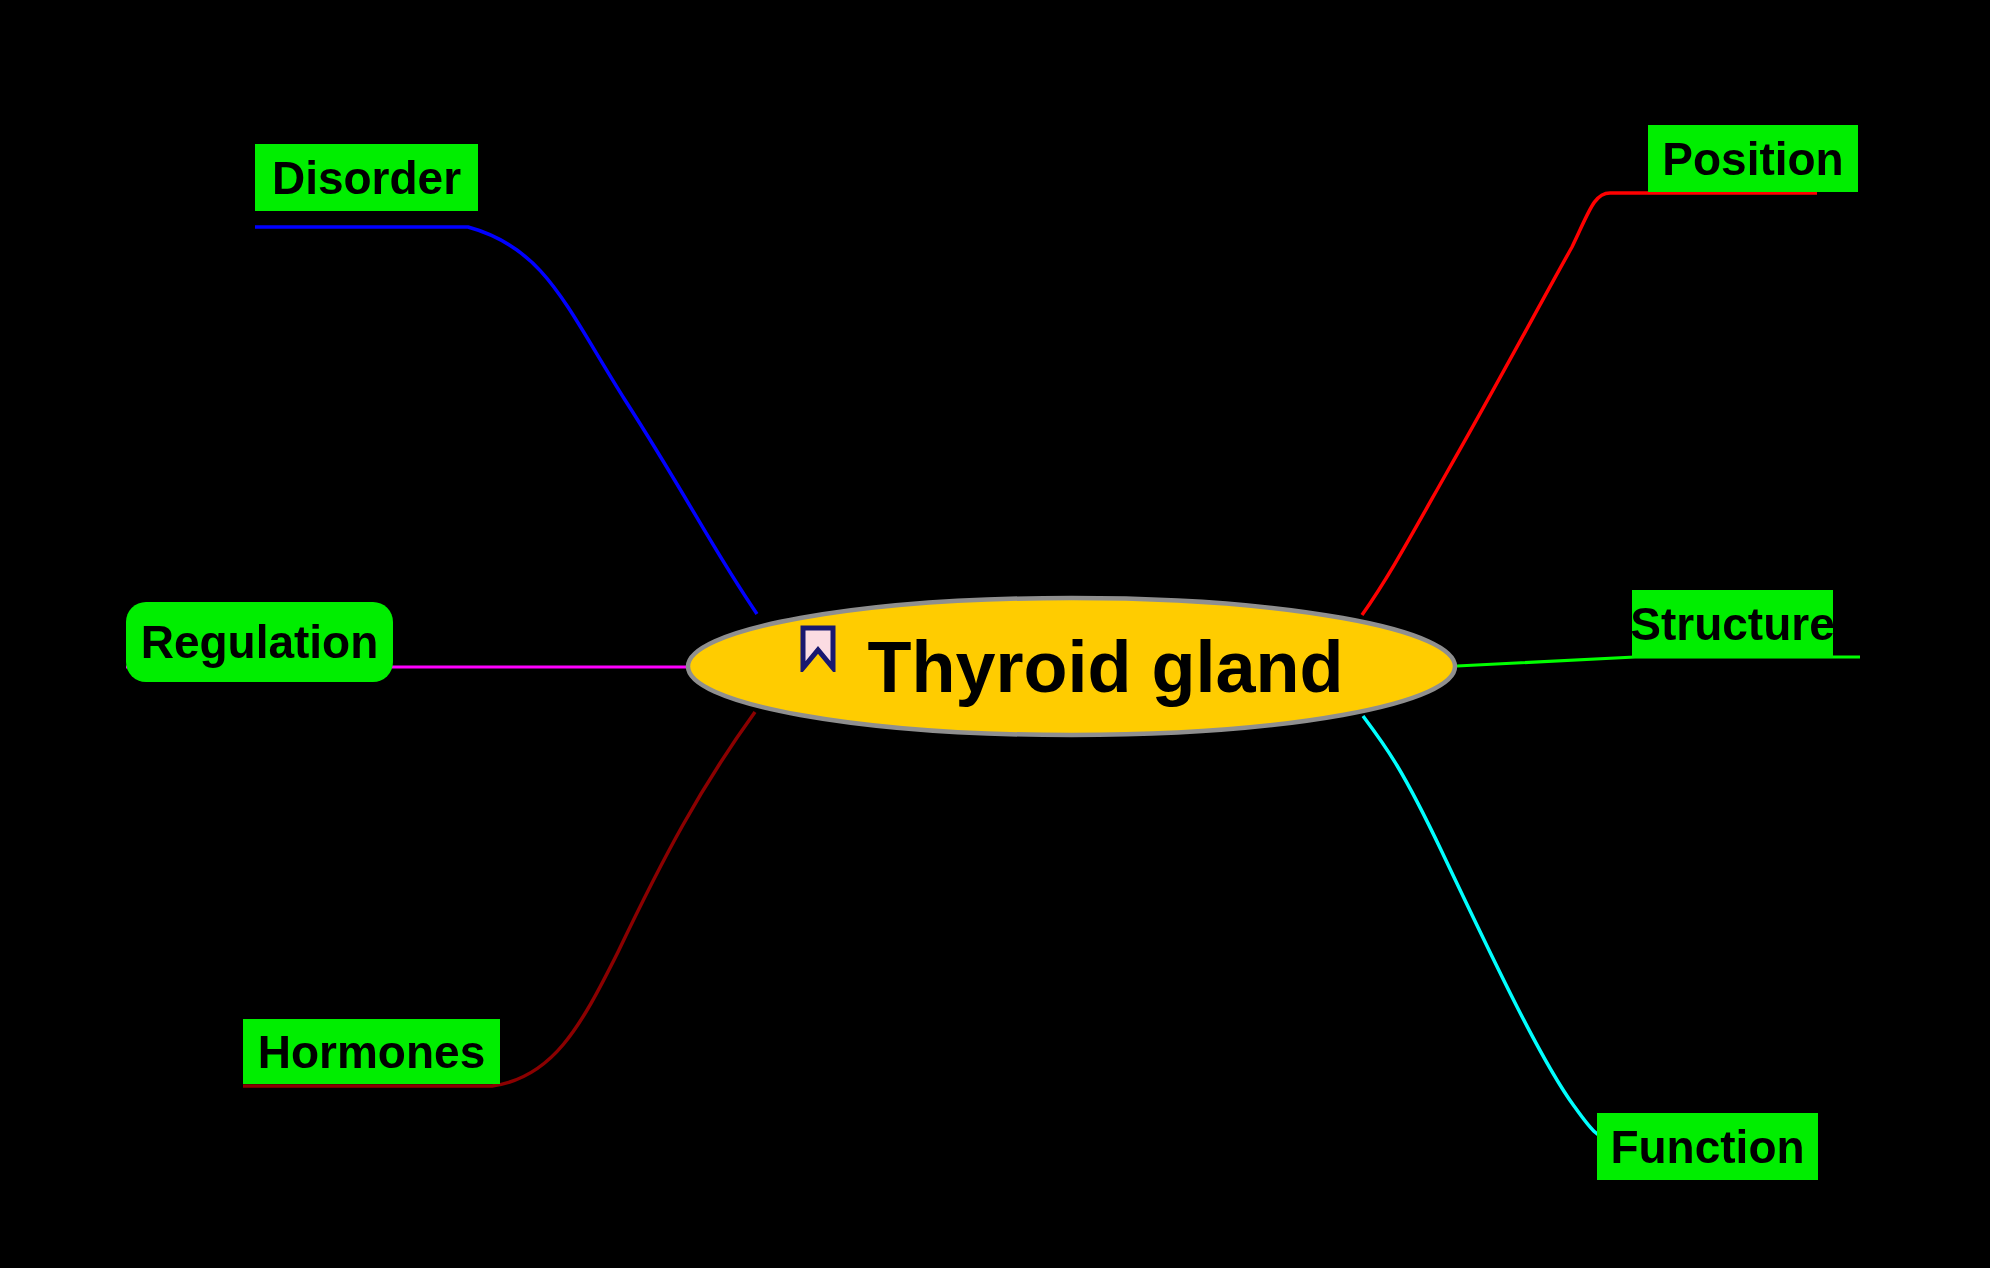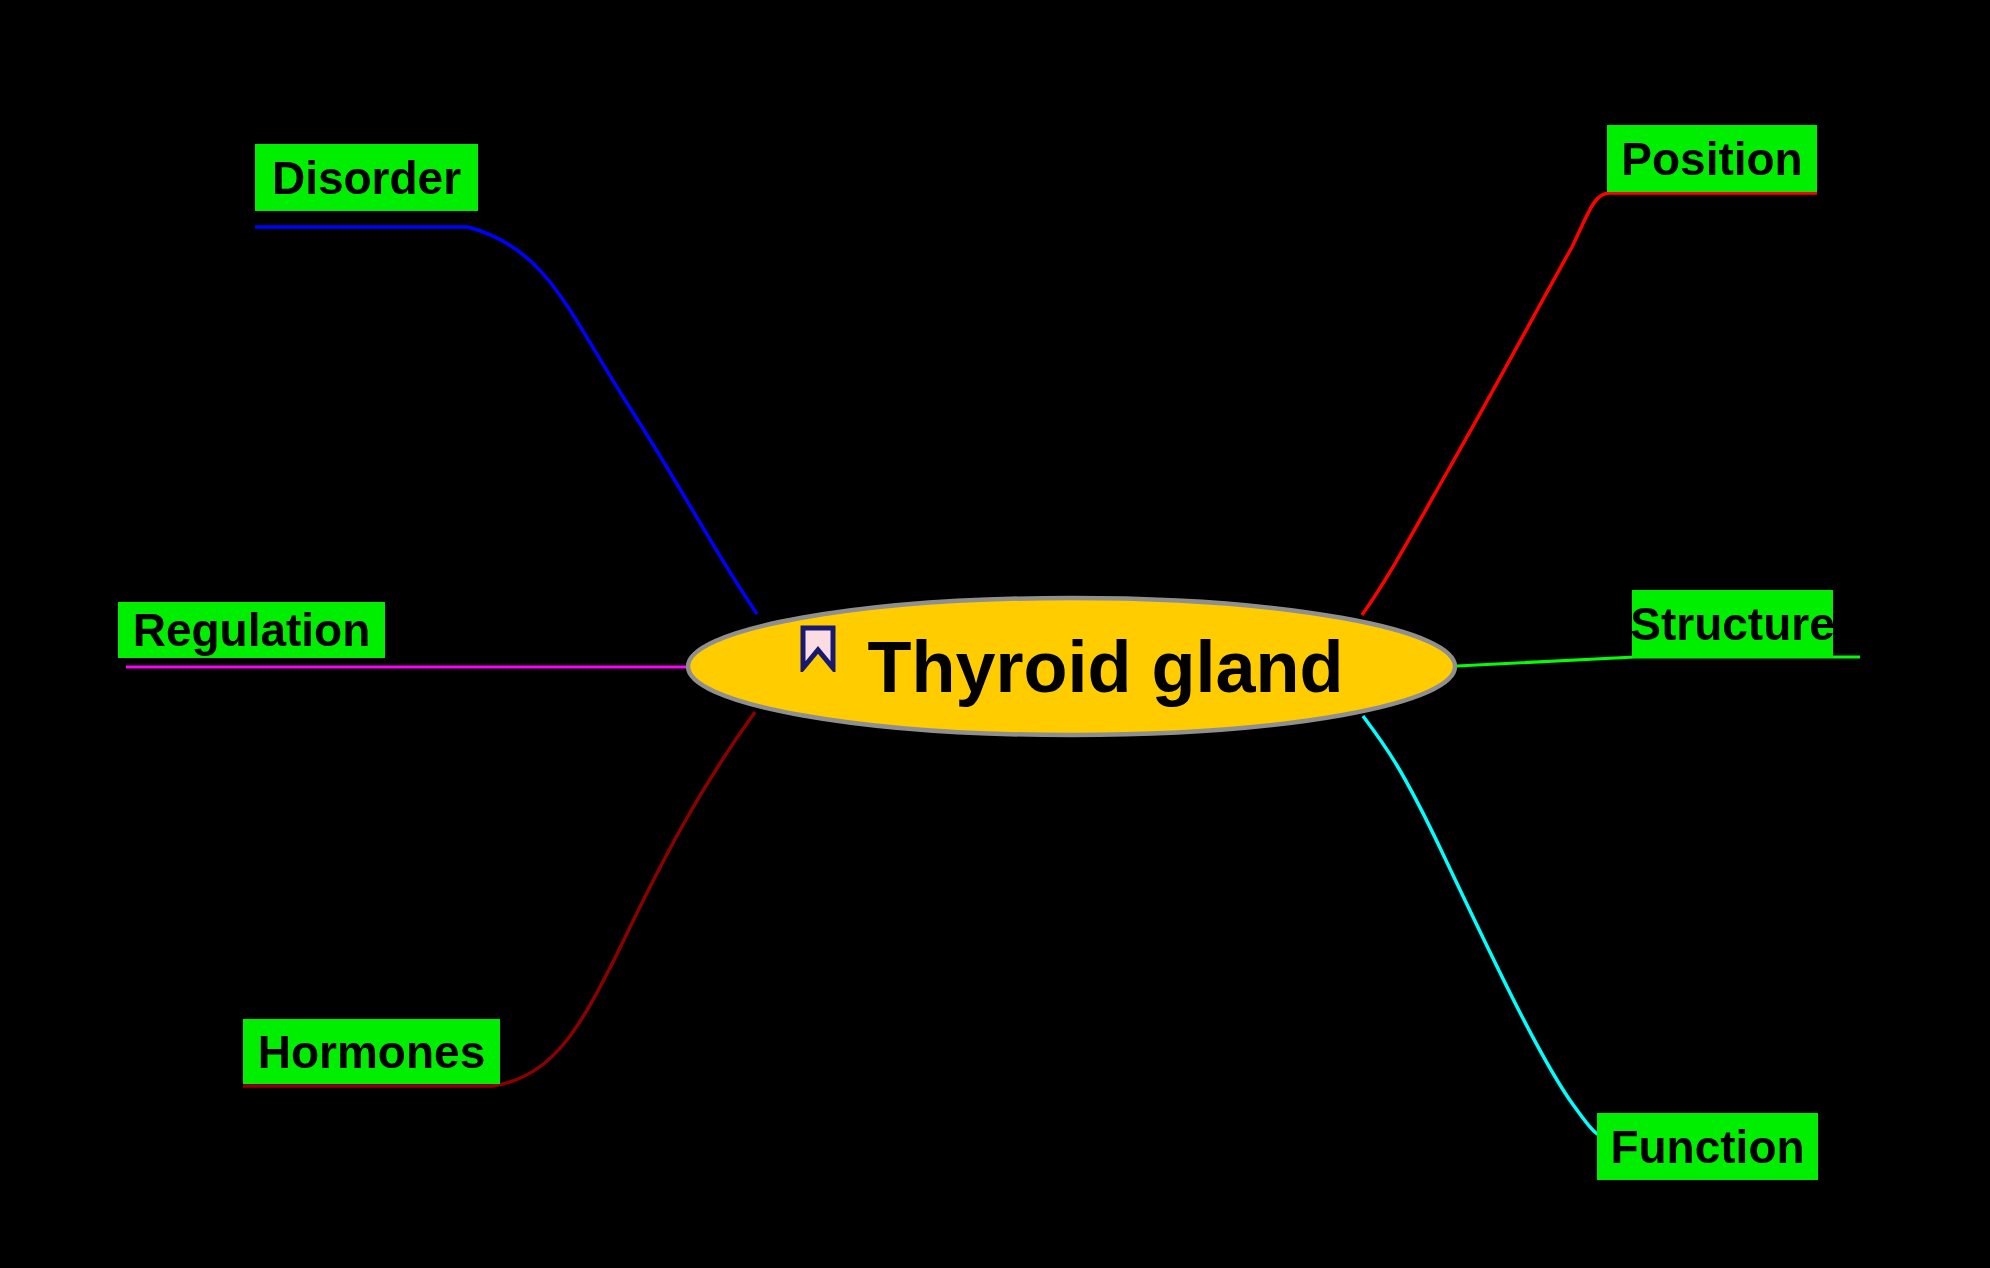--- a/index.html
+++ b/index.html
@@ -74,21 +74,21 @@
   <span class="bookmark">
     <svg width="36" height="47" viewBox="0 0 36 47" xmlns="http://www.w3.org/2000/svg">
       <path d="M 3 3 H 33 V 43 L 18 25 L 3 43 Z" fill="#fbdce2" stroke="#191970" stroke-width="5" stroke-linejoin="miter"></path>
     </svg>
   </span>
   <span class="root-title">Thyroid gland</span>
 </div>
 
 <div class="branch-label" style="left:255px; top:144px; width:223px; height:67px;">Disorder</div>
 
-<div class="branch-label" style="left:118px; top:602px; width:267px; height:56px;">Regulation</div>
+<div class="branch-label" style="left:126px; top:602px; width:267px; height:80px;border-radius:20px;">Regulation</div>
 
 <div class="branch-label" style="left:243px; top:1019px; width:257px; height:65px;">Hormones</div>
 
-<div class="branch-label" style="left:1607px; top:125px; width:210px; height:67px;">Position</div>
+<div class="branch-label" style="left:1648px; top:125px; width:210px; height:67px;">Position</div>
 
 <div class="branch-label" style="left:1632px; top:590px; width:201px; height:68px;">Structure</div>
 
 <div class="branch-label" style="left:1597px; top:1073px; width:221px; height:67px;margin-top:40px;">Function</div>
 
 </body></html>

